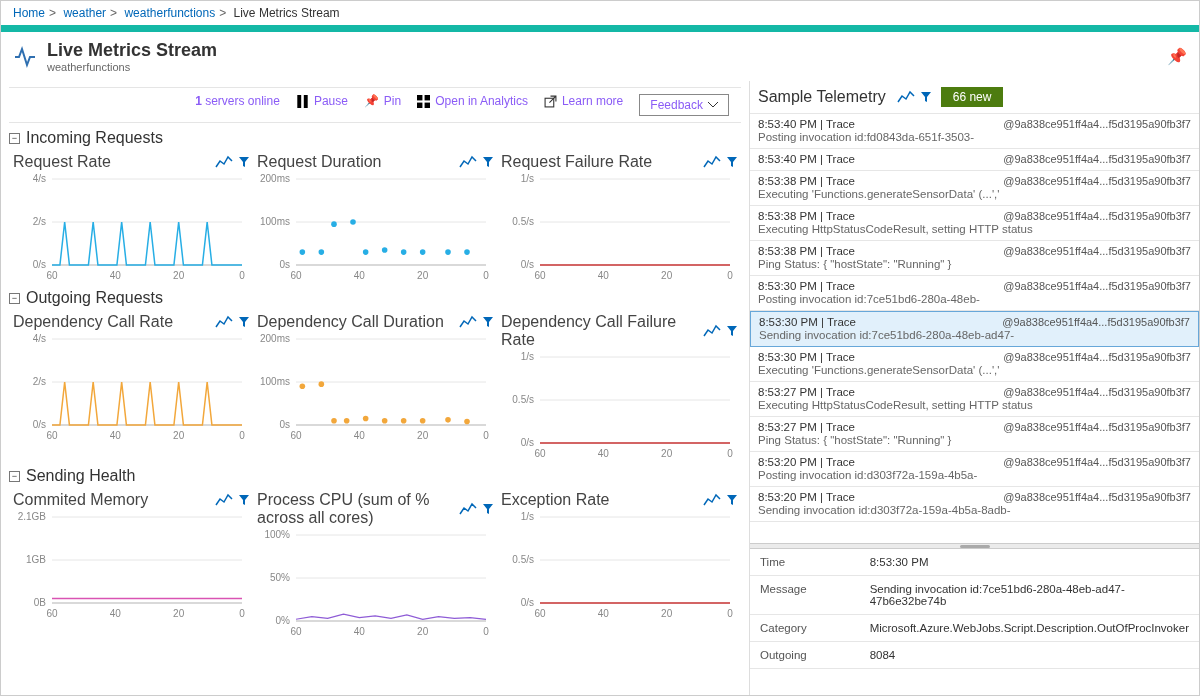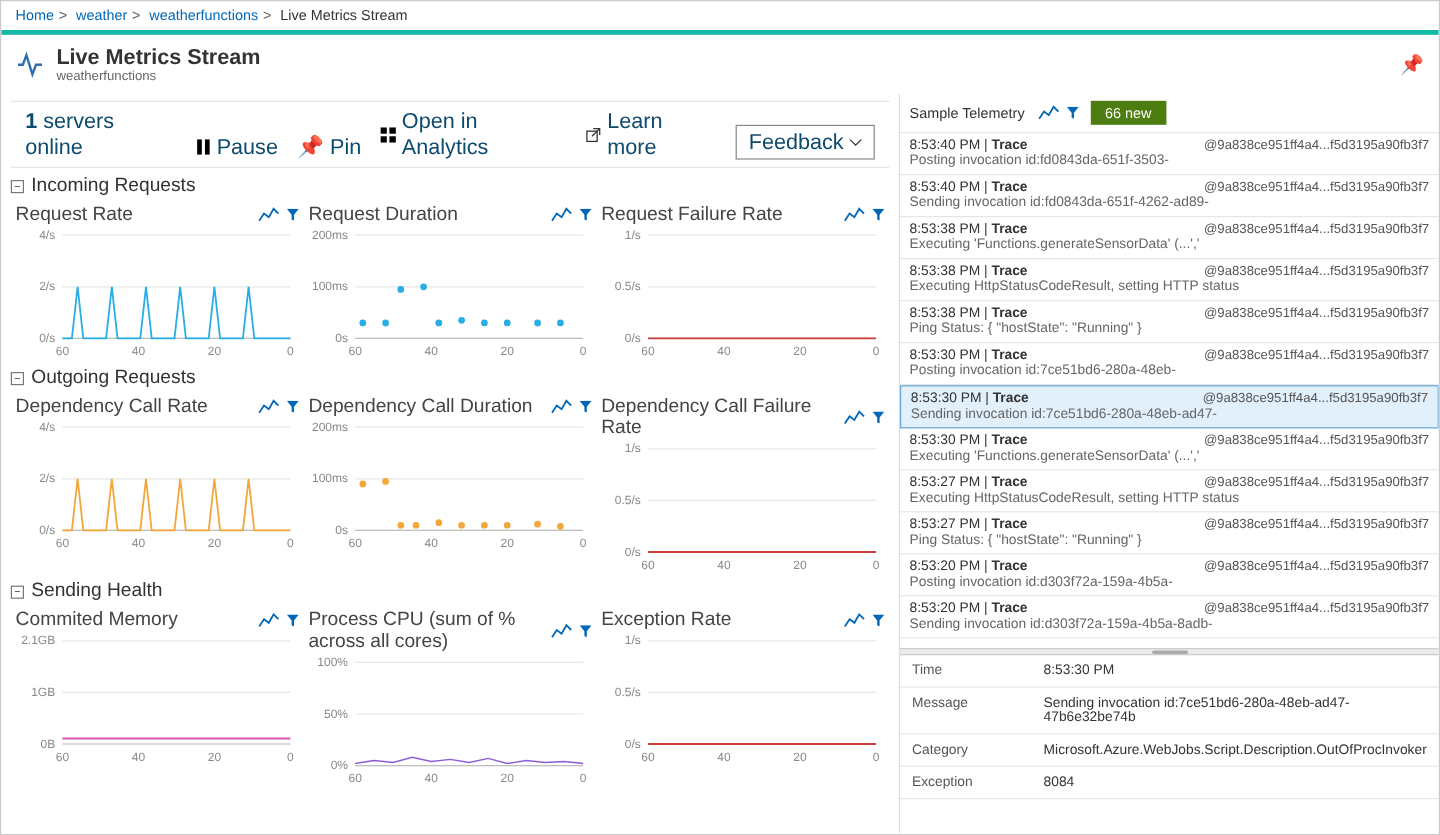--- a/index.html
+++ b/index.html
@@ -1,53 +1,53 @@
 <!DOCTYPE html>
 <html><head>
 <meta charset="utf-8">
 <style>
 *{box-sizing:border-box;margin:0;padding:0;}
 body{font-family:"Segoe UI",Arial,sans-serif;font-size:12px;color:#333;background:#fff;width:1200px;height:696px;overflow:hidden;border:1px solid #ccc;}
 a{color:#0067b8;text-decoration:none;}
-.breadcrumb{padding:5px 12px;font-size:12px;border-bottom:4px solid #14b8a6;}
+.breadcrumb{padding:5px 12px;font-size:12px;border-bottom:7px solid #14b8a6;}
 .breadcrumb .sep{margin:0 4px;color:#666;}
 .header{display:flex;align-items:center;padding:8px 12px;}
 .pulse-icon{width:24px;height:24px;margin-right:10px;color:#2f6fb0;}
 .header h1{font-size:18px;font-weight:600;}
 .header .sub{font-size:11px;color:#666;}
 .pin-top{margin-left:auto;font-size:16px;color:#555;}
-.toolbar{display:flex;align-items:flex-end;border-top:1px solid #e5e5e5;border-bottom:1px solid #e5e5e5;padding:6px 12px;font-size:18px;color:#0c4a6e;gap:16px;}
+.toolbar{display:flex;align-items:flex-start;border-top:1px solid #e5e5e5;border-bottom:1px solid #e5e5e5;padding:6px 12px;font-size:12px;color:#8b5cf6;gap:16px;}
 .toolbar .status{margin-left:auto;}
 .toolbar .btn{display:flex;align-items:center;gap:5px;cursor:pointer;}
 .toolbar .icon{width:13px;height:13px;}
 .feedback{border:1px solid #888;padding:3px 10px;display:flex;align-items:center;gap:8px;}
 .main{display:flex;height:calc(696px - 80px);}
 .left{width:748px;padding:6px 8px 0 8px;overflow:hidden;}
 .right{flex:1;border-left:1px solid #ddd;display:flex;flex-direction:column;position:relative;}
 .section-title{font-size:16px;font-weight:400;margin:6px 0 2px 0;display:flex;align-items:center;gap:6px;}
 .collapse-box{width:11px;height:11px;border:1px solid #777;display:inline-flex;align-items:center;justify-content:center;font-size:9px;line-height:1;}
 .charts-row{display:flex;gap:0;}
 .chart-cell{flex:1;padding:4px 4px 0 4px;}
 .chart-head{display:flex;align-items:center;justify-content:space-between;font-size:16px;color:#444;margin-bottom:2px;}
 .chart-filter{color:#0067b8;display:flex;align-items:center;gap:1px;}
 .sparkline{width:24px;height:14px;}
 .chart-body{position:relative;height:110px;margin-top:2px;}
 .chart-svg{width:100%;height:100%;}
 .tick-label{font-size:10px;fill:#888;}
 .axis-line{stroke:#bfbfbf;stroke-width:1;}
 .grid-line{stroke:#e6e6e6;stroke-width:1;}
 .right-head{display:flex;align-items:center;gap:10px;padding:6px 8px;}
-.right-head h2{font-size:12px;font-weight:400;}
+.right-head h2{font-size:16px;font-weight:400;}
 .new-badge{background:#4d7c0f;color:#fff;padding:3px 12px;font-size:12px;}
 .telemetry-list{flex:0 0 430px;overflow-y:scroll;border-top:1px solid #e6e6e6;}
 .telemetry-item{border-bottom:1px solid #e6e6e6;padding:4px 8px 5px 8px;font-size:11.5px;cursor:pointer;}
 .telemetry-item.selected{background:#e1f0fb;border:1px solid #67a7d9;}
 .ti-row1{display:flex;justify-content:space-between;white-space:nowrap;overflow:hidden;}
 .ti-time{color:#333;}
-.ti-kind{font-weight:700;}
+.ti-kind{font-weight:400;}
 .ti-id{color:#555;font-size:11px;}
 .ti-msg{color:#666;margin-top:1px;white-space:nowrap;overflow:hidden;text-overflow:ellipsis;}
 .splitter{height:6px;background:#ebebeb;border-top:1px solid #ccc;border-bottom:1px solid #ccc;position:relative;}
 .splitter::after{content:"";position:absolute;left:50%;top:1px;width:30px;height:3px;background:#aaa;transform:translateX(-50%);border-radius:2px;}
 .details{flex:1;overflow-y:auto;}
 .details table{width:100%;border-collapse:collapse;font-size:11.5px;}
 .details td{border-bottom:1px solid #e6e6e6;padding:7px 10px;vertical-align:top;}
 .details td:first-child{width:110px;color:#555;}
 ::-webkit-scrollbar{width:17px;}
 ::-webkit-scrollbar-thumb{background:#c1c1c1;}
@@ -417,21 +417,20 @@
             <span><span class="ti-time">8:53:40 PM</span> | <span class="ti-kind">Trace</span></span>
             <span class="ti-id">@9a838ce951ff4a4...f5d3195a90fb3f7</span>
           </div>
     <div class="ti-msg">Posting invocation id:fd0843da-651f-3503-</div>
   </div>
   <div class="telemetry-item">
     <div class="ti-row1">
             <span><span class="ti-time">8:53:40 PM</span> | <span class="ti-kind">Trace</span></span>
             <span class="ti-id">@9a838ce951ff4a4...f5d3195a90fb3f7</span>
           </div>
-    <div class="ti-msg">Sending invocation id:fd0843da-651f-4262-ad89-</div>
   </div>
   <div class="telemetry-item">
     <div class="ti-row1">
             <span><span class="ti-time">8:53:38 PM</span> | <span class="ti-kind">Trace</span></span>
             <span class="ti-id">@9a838ce951ff4a4...f5d3195a90fb3f7</span>
           </div>
     <div class="ti-msg">Executing 'Functions.generateSensorData' (...','</div>
   </div>
   <div class="telemetry-item">
     <div class="ti-row1">
@@ -507,20 +506,20 @@
             </tr>
             <tr>
               <td>Message</td>
               <td>Sending invocation id:7ce51bd6-280a-48eb-ad47-47b6e32be74b</td>
             </tr>
             <tr>
               <td>Category</td>
               <td>Microsoft.Azure.WebJobs.Script.Description.OutOfProcInvoker</td>
             </tr>
             <tr>
-              <td>Exception</td>
+              <td>Outgoing</td>
               <td>8084</td>
             </tr>
           </tbody>
         </table>
     </div>
   </div>
 </div>
 
 </body></html>

